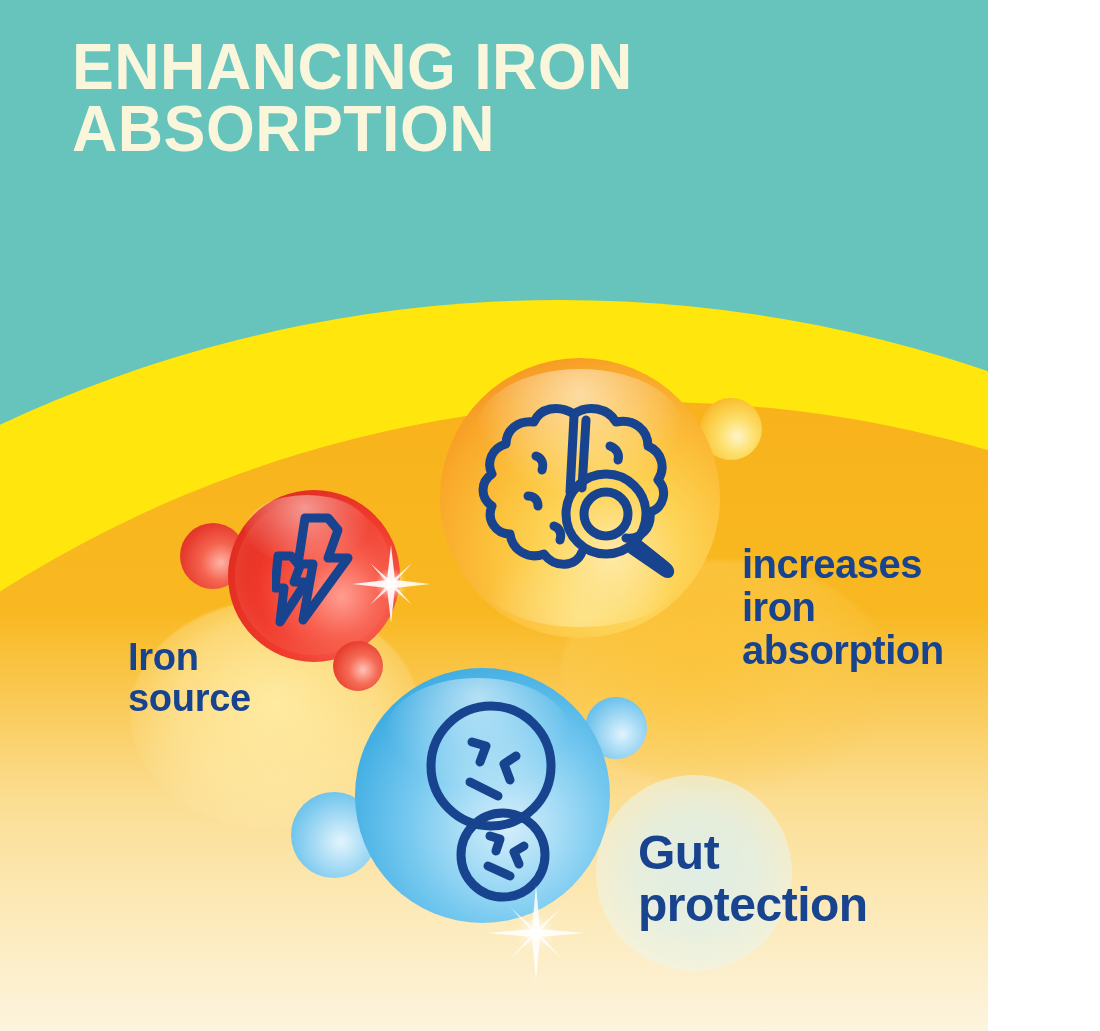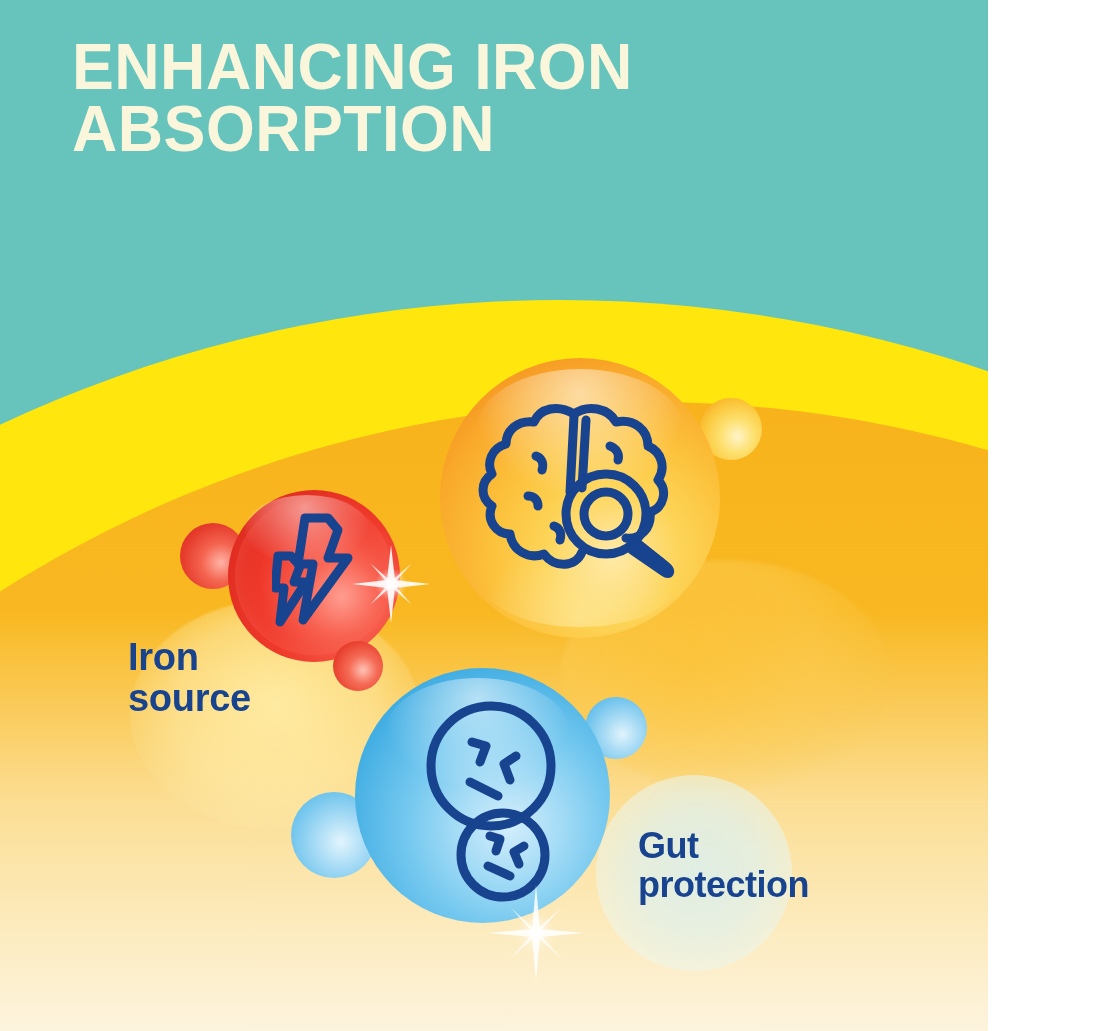--- a/index.html
+++ b/index.html
@@ -172,21 +172,21 @@
   .label{
     position:absolute;
     color:#17438f;
     font-family:"Liberation Sans", sans-serif;
     font-weight:bold;
     line-height:1.08;
     white-space:pre-line;
   }
   #label-iron{left:128px;top:637px;font-size:38px;letter-spacing:-.3px;}
   #label-increases{left:742px;top:543px;font-size:40px;letter-spacing:-.5px;}
-  #label-gut{left:638px;top:827px;font-size:36px;letter-spacing:-.5px;}
+  #label-gut{left:638px;top:827px;font-size:48px;letter-spacing:-.5px;}
 </style>
 </head>
 <body>
 
 <div id="poster">
 
   <div class="bg-teal"></div>
   <div class="bg-yellow"></div>
   <div class="bg-amber"></div>
   <div class="bg-fade"></div>
@@ -293,16 +293,19 @@
         </radialGradient>
       </defs>
       <circle cx="48" cy="48" r="20" fill="url(#spg2)"></circle>
       <path d="M48 0 L52 44 L96 48 L52 52 L48 96 L44 52 L0 48 L44 44 Z" fill="#ffffff" opacity=".85"></path>
       <path d="M48 12 L50 46 L84 48 L50 50 L48 84 L46 50 L12 48 L46 46 Z" fill="#fff" opacity=".7" transform="rotate(45 48 48)"></path>
     </svg>
   </div>
 
   <div class="label" id="label-iron">Iron
 source</div>
+  <div class="label" id="label-increases">increases
+iron
+absorption</div>
   <div class="label" id="label-gut">Gut
 protection</div>
 
 </div>
 
 </body></html>

